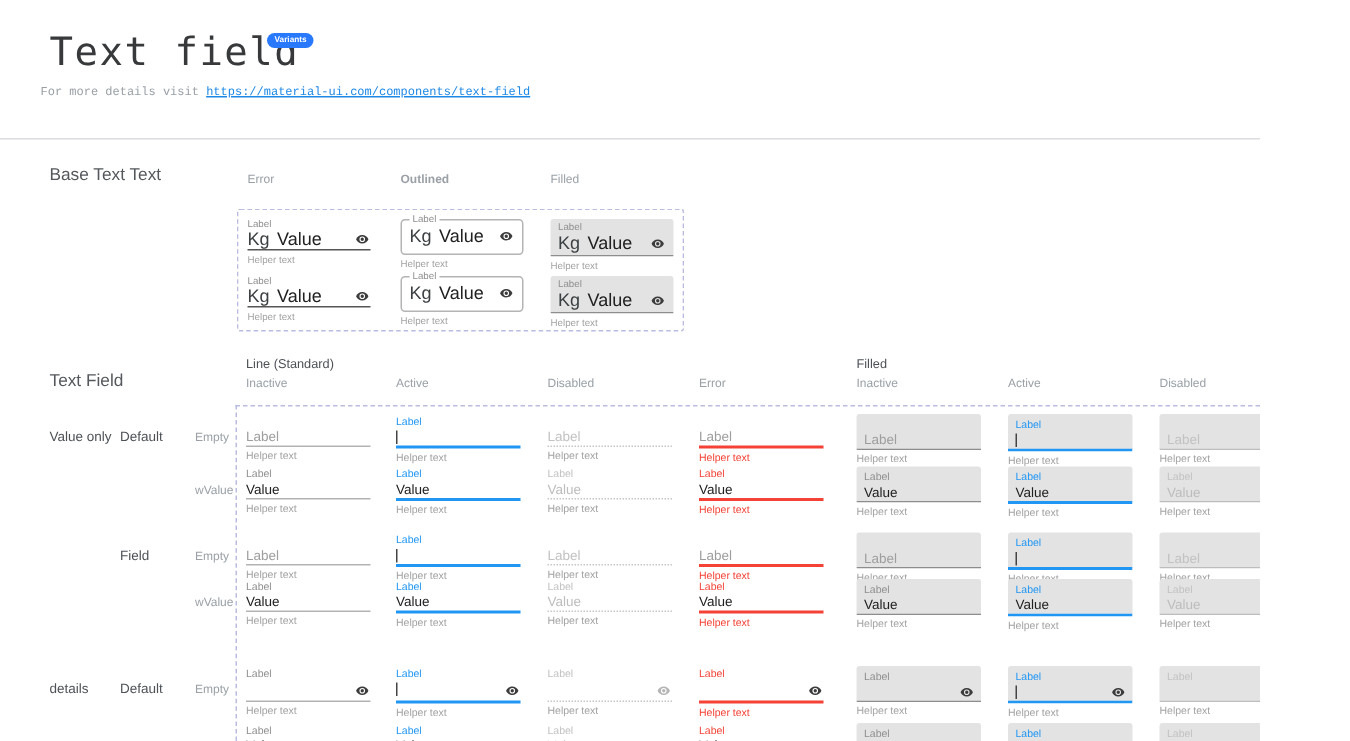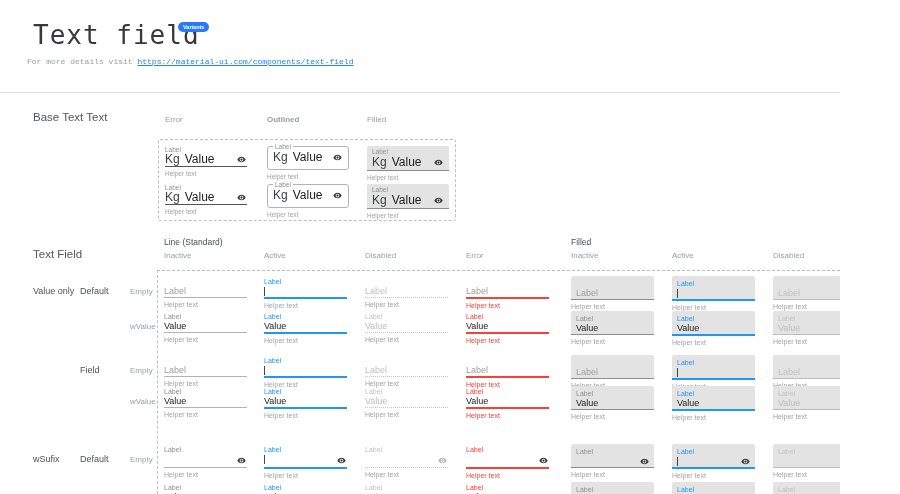--- a/index.html
+++ b/index.html
@@ -176,21 +176,21 @@
       <div class="col-header" style="left: 672px; top: 251px;">Active</div>
       <div class="col-header" style="left: 773px; top: 251px;">Disabled</div>
       <div class="col-header" style="left: 878px; top: 251px;">Error</div>
       <div class="row-label" style="left: 33px; top: 286px;">Value only</div>
       <div class="row-label" style="left: 80px; top: 286px;">Default</div>
       <div class="mode-label" style="left: 130px; top: 287px;">Empty</div>
       <div class="mode-label" style="left: 130px; top: 322px;">wValue</div>
       <div class="row-label" style="left: 80px; top: 365px;">Field</div>
       <div class="mode-label" style="left: 130px; top: 366px;">Empty</div>
       <div class="mode-label" style="left: 130px; top: 397px;">wValue</div>
-      <div class="row-label" style="left: 33px; top: 454px;">wSufix</div>
+      <div class="row-label" style="left: 33px; top: 454px;">details</div>
       <div class="row-label" style="left: 80px; top: 454px;">Default</div>
       <div class="mode-label" style="left: 130px; top: 455px;">Empty</div>
       <div class="fld st-inactive" style="left: 164px; top: 276px;">
         <div class="f-float"></div>
         <div class="f-input"><span class="f-ph">Label</span></div>
         <div class="f-under"></div>
         <div class="f-helper">Helper text</div>
       </div>
       <div class="fld st-active" style="left: 264px; top: 276px;">
         <div class="f-float"><span>Label</span></div>

